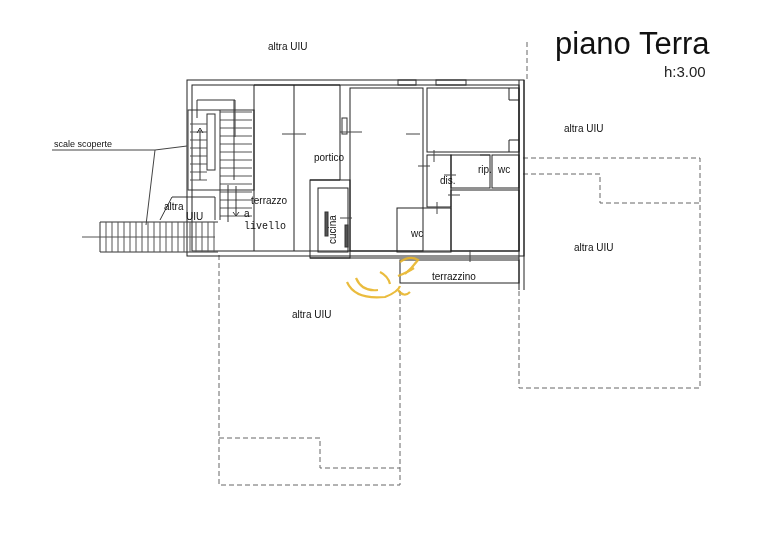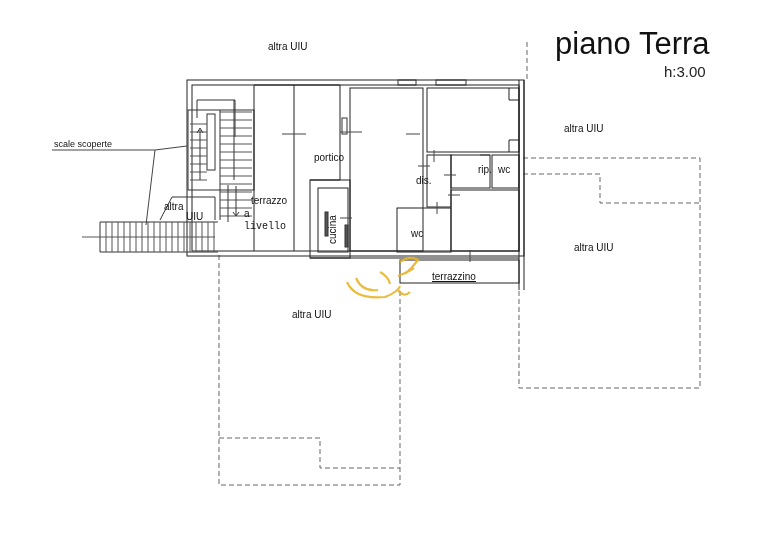--- a/index.html
+++ b/index.html
@@ -185,17 +185,17 @@
 <div class="lbl" style="left:574px;top:243px;">altra UIU</div>
 <div class="lbl" style="left:292px;top:310px;">altra UIU</div>
 <div class="lbl" style="left:164px;top:202px;">altra</div>
 <div class="lbl" style="left:186px;top:212px;">UIU</div>
 <div class="lbl" style="left:54px;top:140px;font-size:9px;">scale scoperte</div>
 <div class="lbl" style="left:286px;top:153px;padding-left:28px;">portico</div>
 <div class="lbl" style="left:244px;top:196px;padding-left:7px;">terrazzo</div>
 <div class="lbl" style="left:244px;top:209px;">a</div>
 <div class="lbl" style="left:244px;top:222px;font-family:Liberation Mono, monospace;">livello</div>
 <div class="lbl vert" style="left:328px;top:244px;">cucina</div>
-<div class="lbl" style="left:416px;top:176px;">dis.</div>
+<div class="lbl" style="left:428px;top:176px;padding-left:12px;">dis.</div>
 <div class="lbl" style="left:460px;top:165px;margin-left:18px;">rip.</div>
 <div class="lbl" style="left:498px;top:165px;">wc</div>
 <div class="lbl" style="left:411px;top:229px;">wc</div>
-<div class="lbl" style="left:432px;top:272px;text-decoration:underline;">terrazzino</div>
+<div class="lbl" style="left:432px;top:272px;">terrazzino</div>
 
 </body></html>

